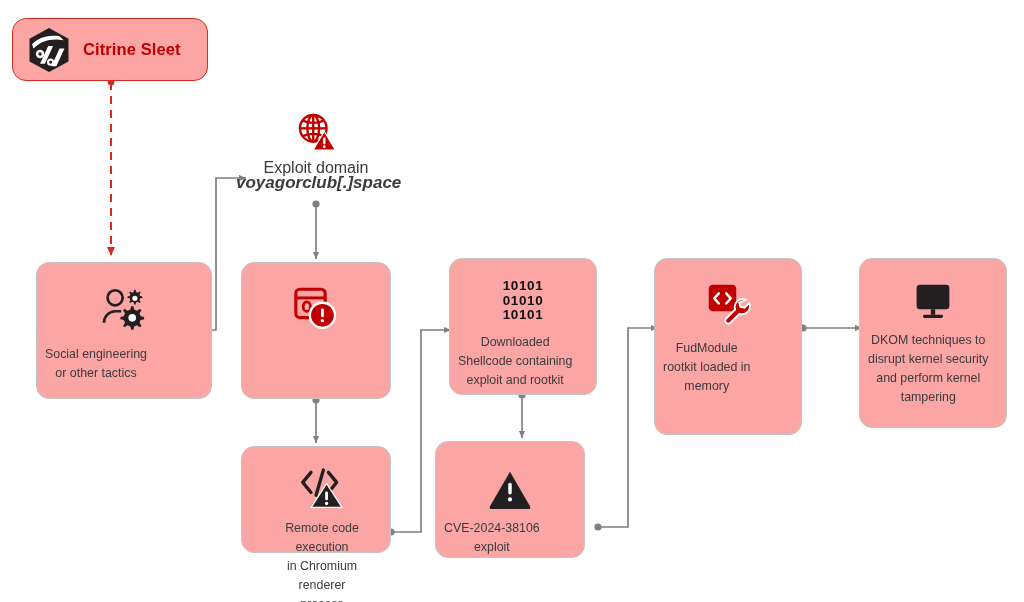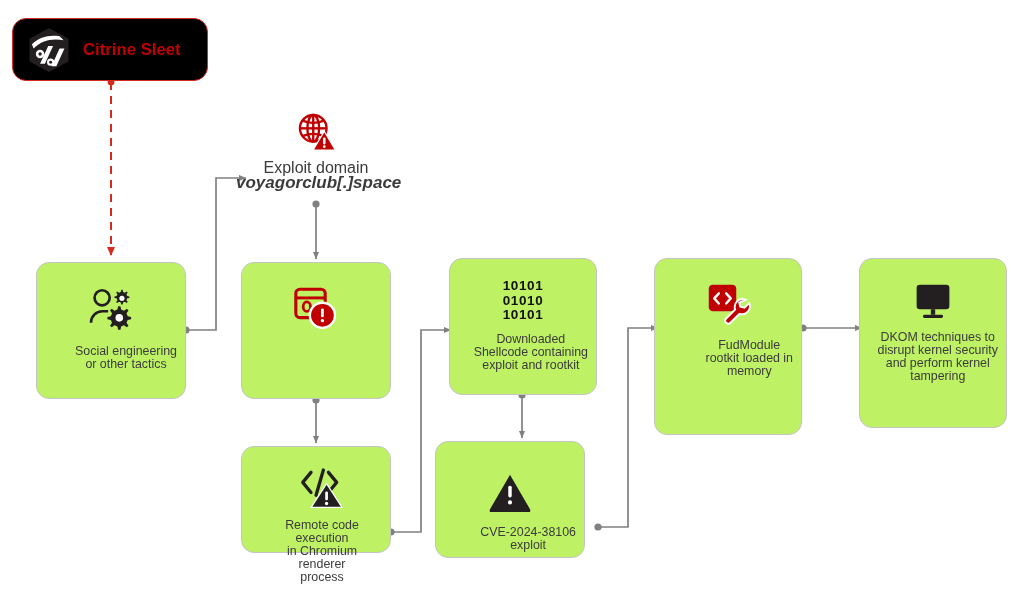--- a/index.html
+++ b/index.html
@@ -33,21 +33,21 @@
 
   
   .actor-pill {
     position: absolute;
     left: 12px;
     top: 18px;
     width: 196px;
     height: 63px;
     border: 1.6px solid #d52b1e;
     border-radius: 14px;
-    background: #000000;
+    background: #fca5a5;
     display: flex;
     align-items: center;
     padding: 0 10px;
     box-sizing: border-box;
   }
   .actor-logo {
     width: 52px;
     height: 52px;
     flex: 0 0 52px;
     display: block;
@@ -86,36 +86,36 @@
     font-weight: bold;
     color: #3b3b3b;
     white-space: nowrap;
   }
 
   
   .node-box {
     position: absolute;
     border: 1.2px solid #c4c4c4;
     border-radius: 13px;
-    background: #bef264;
+    background: #fca5a5;
     box-sizing: border-box;
     display: flex;
     flex-direction: column;
-    align-items: flex-end;
+    align-items: flex-start;
     justify-content: flex-start;
   }
   .node-icon {
     display: flex;
     align-items: center;
     justify-content: center;
     width: 100%;
   }
   .node-label {
     font-size: 12.4px;
-    line-height: 13px;
+    line-height: 19px;
     text-align: center;
     color: #3b3b3b;
     padding: 0 8px;
     box-sizing: border-box;
     white-space: pre-line;
   }
 
   .bin-icon {
     font-family: "Liberation Sans", sans-serif;
     font-weight: bold;
@@ -213,21 +213,21 @@
         <path d="M33 22 L46 44 L20 44 Z" fill="#ffffff"></path>
         <path d="M33 24.5 L44 43 L22 43 Z" fill="#c00000"></path>
         <rect x="31.7" y="30" width="2.7" height="7.6" rx="1.2" fill="#ffffff"></rect>
         <circle cx="33" cy="40" r="1.5" fill="#ffffff"></circle>
       </svg>
     </div>
     <div class="free-label">Exploit domain</div>
     <div class="free-sub">voyagorclub[.]space</div>
   </div>
 
-  <div class="node-box" style="left:36px; top:262px; width:150px; height:137px; padding-top:18px;">
+  <div class="node-box" style="left:36px; top:262px; width:176px; height:137px; padding-top:18px;">
     <div class="node-icon" style="height:54px;">
       <svg width="48" height="44" viewBox="0 0 54 48" xmlns="http://www.w3.org/2000/svg">
         <g fill="none" stroke="#231f20" stroke-width="3">
           <circle cx="17" cy="12.5" r="8.5"></circle>
           <path d="M4.5 40.5 a12.8 12.8 0 0 1 12.8 -12.8 h6.5"></path>
         </g>
         <g fill="#231f20">
           <path d="M38.5 3.5 l1.6 0 .5 2.4 2 .85 2.05-1.4 1.15 1.15-1.4 2.05.85 2 2.4.5 0 1.6-2.4.5-.85 2 1.4 2.05-1.15 1.15-2.05-1.4-2 .85-.5 2.4-1.6 0-.5-2.4-2-.85-2.05 1.4-1.15-1.15 1.4-2.05-.85-2-2.4-.5 0-1.6 2.4-.5.85-2-1.4-2.05 1.15-1.15 2.05 1.4 2-.85z"></path>
           <circle cx="39.3" cy="13.1" r="2.9" fill="#ffffff"></circle>
           <path d="M35 22 l2.6 0 .8 3.8 3.2 1.35 3.25-2.25 1.85 1.85-2.25 3.25 1.35 3.2 3.8.8 0 2.6-3.8.8-1.35 3.2 2.25 3.25-1.85 1.85-3.25-2.25-3.2 1.35-.8 3.8-2.6 0-.8-3.8-3.2-1.35-3.25 2.25-1.85-1.85 2.25-3.25-1.35-3.2-3.8-.8 0-2.6 3.8-.8 1.35-3.2-2.25-3.25 1.85-1.85 3.25 2.25 3.2-1.35z"></path>

